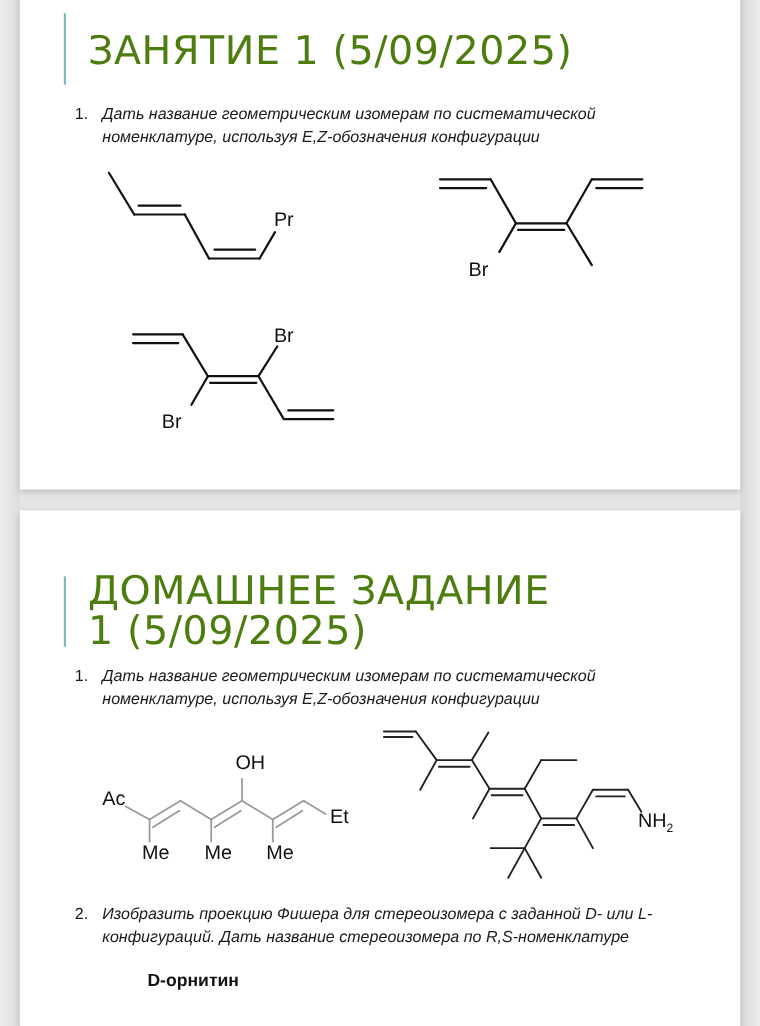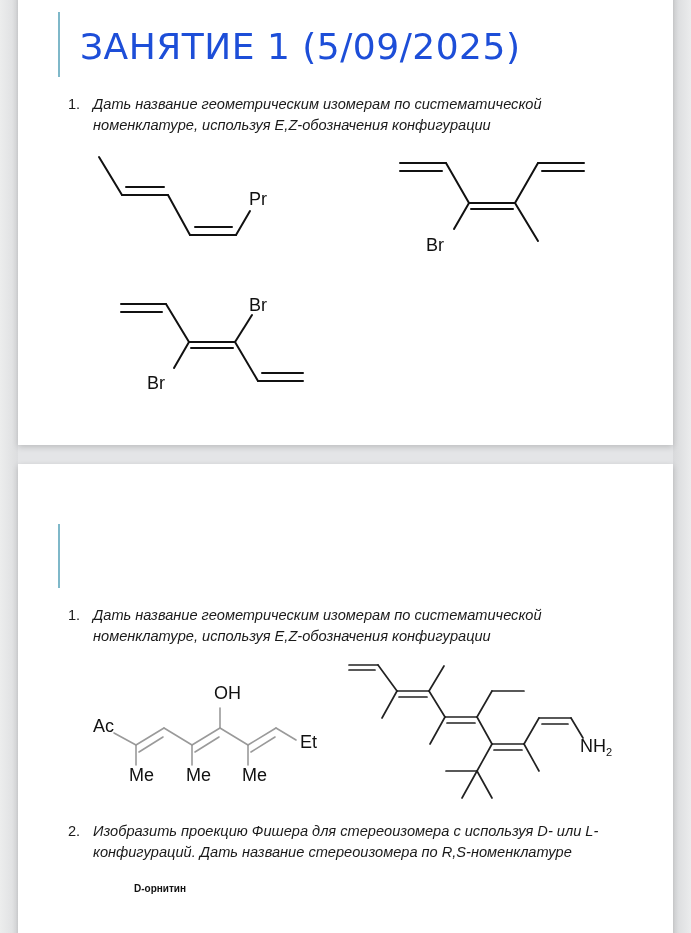--- a/index.html
+++ b/index.html
@@ -20,63 +20,67 @@
       position: absolute; left: 18px; width: 655px; background: #ffffff;
       box-shadow: 0 2px 6px rgba(0,0,0,0.18);
     }
     .page-1 { top: -6px; height: 451px; }
     .page-2 { top: 464px; height: 480px; }
     .accent-bar {
       position: absolute; left: 40px; width: 2px; background: #7fb8c9;
     }
     .slide-title {
       position: absolute; left: 62px; margin: 0; font-weight: normal;
-      font-family: "DejaVu Sans", sans-serif; color: #1d4ed8;
+      font-family: "DejaVu Sans", sans-serif; color: #4d7c0f;
       font-size: 36px; line-height: 36px; letter-spacing: 0.5px;
     }
     .task {
       position: absolute; left: 50px; width: 520px;
       font-family: "Liberation Sans", sans-serif; font-size: 14.6px;
       line-height: 21px; color: #1a1a1a; display: flex;
     }
     .task-num { width: 25px; flex: none; }
     .task-text { flex: 1; font-style: italic; }
     .struct { position: absolute; left: 0; top: 0; overflow: visible; }
     .struct text {
       font-family: "Liberation Sans", sans-serif; font-size: 18px; fill: #111;
     }
     .compound-name {
       position: absolute; left: 116px; font-family: "Liberation Sans", sans-serif;
-      font-weight: bold; font-size: 10px; color: #111;
+      font-weight: bold; font-size: 16px; color: #111;
     }
   </style>
 </head>
 <body>
 
 <div class="bg-gutter-left"></div>
 <div class="bg-gutter-right"></div>
 
 <div class="page page-1">
   <div class="accent-bar" style="top:18px;height:65px;"></div>
   <h1 class="slide-title" style="top:35px;">ЗАНЯТИЕ 1 (5/09/2025)</h1>
   <div class="task" style="top:100px;">
     <span class="task-num">1.</span>
     <span class="task-text">Дать название геометрическим изомерам по систематической номенклатуре, используя E,Z-обозначения конфигурации</span>
   </div>
 </div>
 
 <div class="page page-2">
   <div class="accent-bar" style="top:60px;height:64px;"></div>
+  <h1 class="slide-title" style="top:56px;">
+    <span>ДОМАШНЕЕ ЗАДАНИЕ</span><br>
+    <span>1 (5/09/2025)</span>
+  </h1>
   <div class="task" style="top:141px;">
     <span class="task-num">1.</span>
     <span class="task-text">Дать название геометрическим изомерам по систематической номенклатуре, используя E,Z-обозначения конфигурации</span>
   </div>
   <div class="task" style="top:357px;width:540px;">
     <span class="task-num">2.</span>
-    <span class="task-text">Изобразить проекцию Фишера для стереоизомера с используя D- или L-конфигураций. Дать название стереоизомера по R,S-номенклатуре</span>
+    <span class="task-text">Изобразить проекцию Фишера для стереоизомера с заданной D- или L-конфигураций. Дать название стереоизомера по R,S-номенклатуре</span>
   </div>
   <div class="compound-name" style="top:419px;">D-орнитин</div>
 </div>
 
 <svg class="struct" width="691" height="933" id="struct-layer">
   <g stroke="#111" stroke-width="2" fill="none">
       <line x1="99" y1="157" x2="122" y2="195" stroke-linecap="round"></line>
       <line x1="122" y1="195" x2="168" y2="195" stroke-linecap="round"></line>
       <line x1="126" y1="187" x2="164" y2="187" stroke-linecap="round"></line>
       <line x1="168" y1="195" x2="190" y2="235" stroke-linecap="round"></line>

